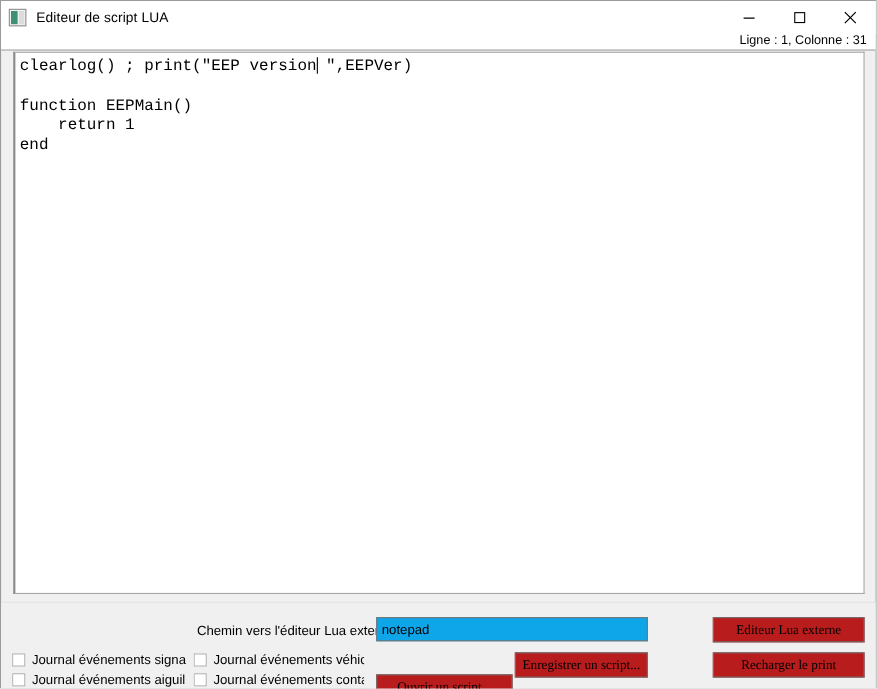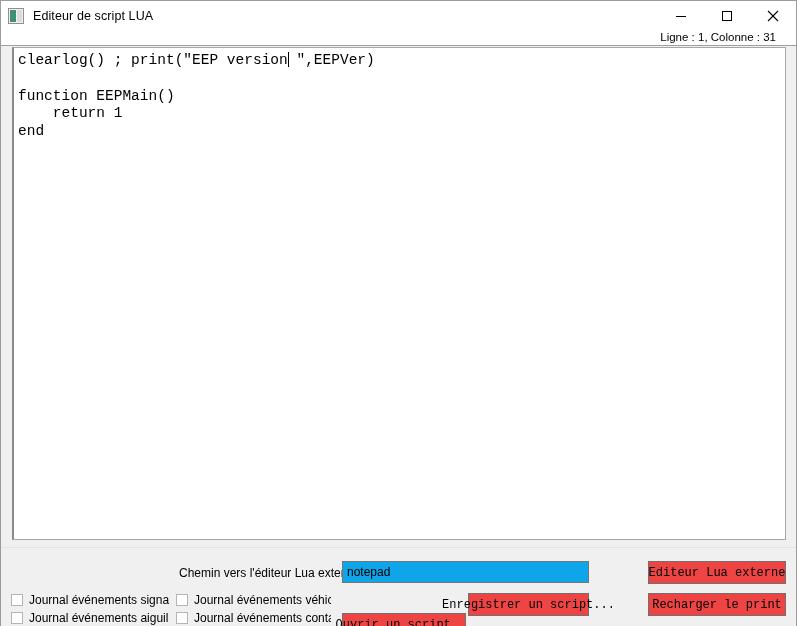--- a/index.html
+++ b/index.html
@@ -87,21 +87,21 @@
     position: absolute;
     left: 0; top: 30px;
     width: 795px;
     height: 15px;
     background: #ffffff;
     border-bottom: 1px solid #9e9e9e;
     box-sizing: border-box;
   }
   .linecol {
     position: absolute;
-    right: 20px;
+    right: 8px;
     top: 0px;
     font-size: 11.5px;
     color: #000000;
     white-space: nowrap;
   }
 
   
   .editor-wrap {
     position: absolute;
     left: 11px;
@@ -187,23 +187,23 @@
     margin-right: 6px;
   }
   .chk-label {
     font-size: 12px;
     color: #000;
   }
 
   .btn {
     position: absolute;
     box-sizing: border-box;
-    background: #ef4444;
+    background: #b91c1c;
     border: 1px solid #707070;
-    font-family: Liberation Mono, monospace;
+    font-family: Liberation Serif, serif;
     font-size: 12px;
     color: #000;
     text-align: center;
     white-space: nowrap;
     padding: 0;
     line-height: normal;
     display: flex;
     align-items: center;
     justify-content: center;
   }

